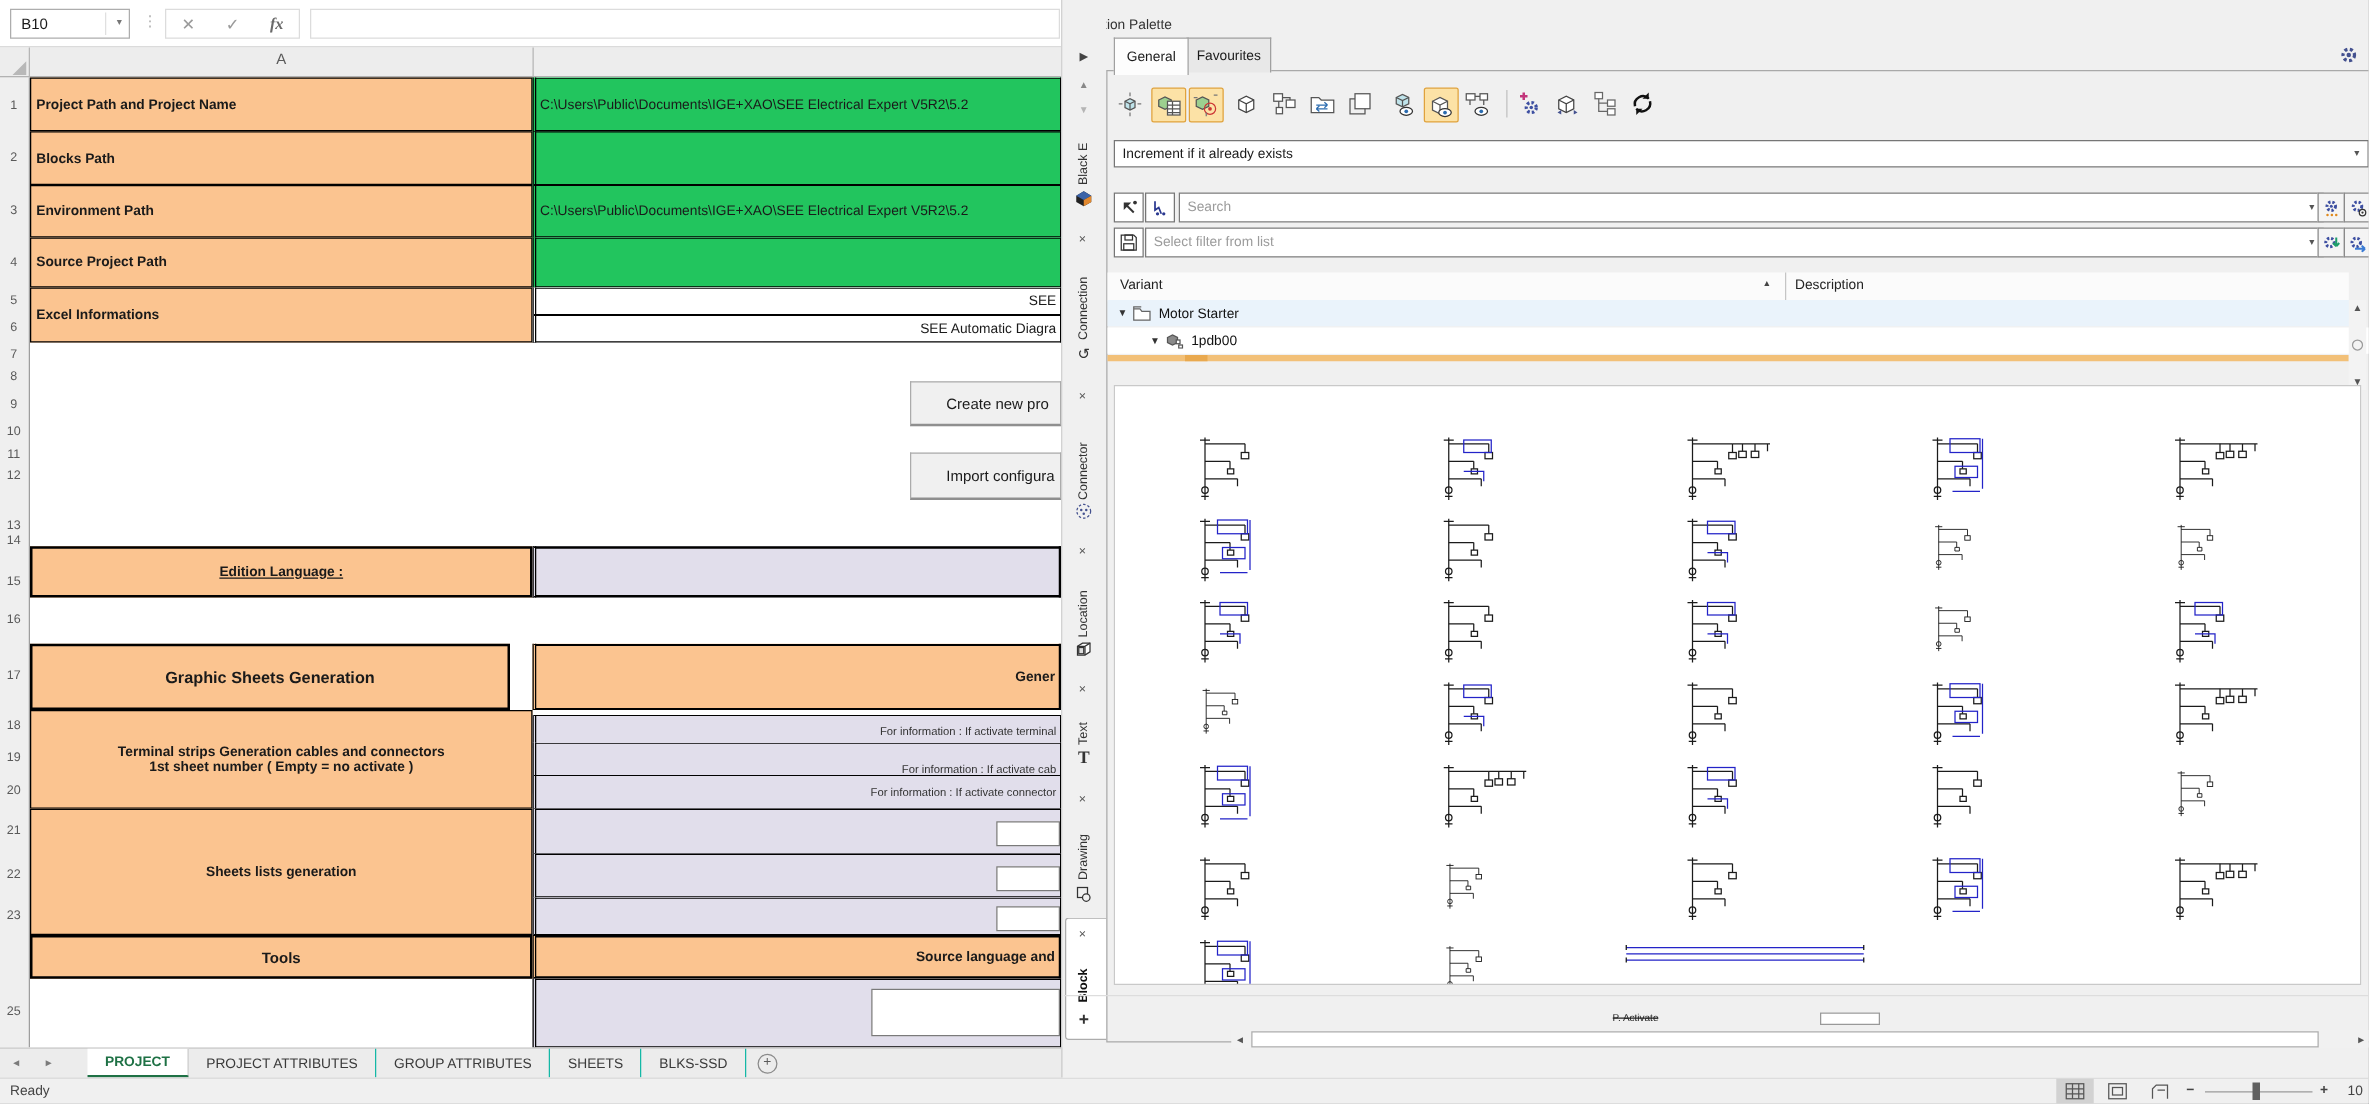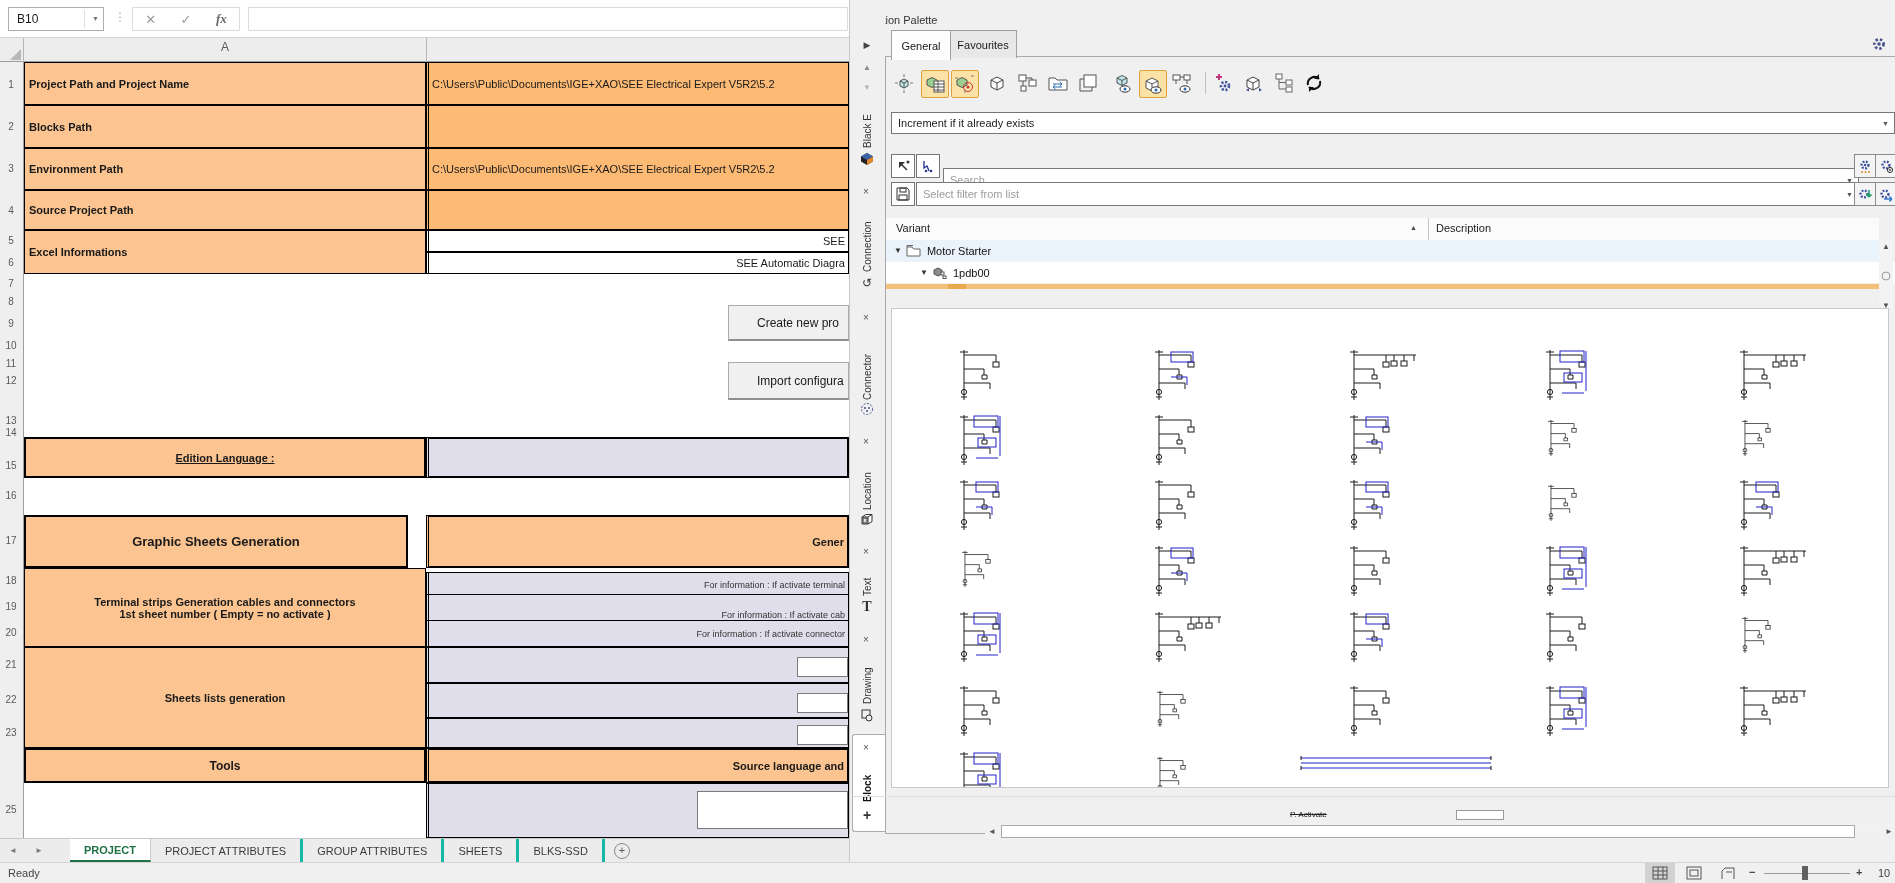--- a/index.html
+++ b/index.html
@@ -24,31 +24,31 @@
   .colA-lab{left:24px;top:40px;width:402px;text-align:center;font-size:12px;color:#5a5a5a;}
   .colAB-line{left:426px;top:38px;width:1px;height:24px;background:#b5b5b5;}
   .gutter{left:0;top:62px;width:24px;height:776px;background:#efefef;border-right:1px solid #9e9e9e;}
   .rownum{position:absolute;width:22px;text-align:center;font-size:10px;color:#5a5a5a;}
   
   .cellA{background:#FBC490;border:1px solid #000;font-weight:bold;font-size:11px;
          display:flex;align-items:center;padding-left:4px;overflow:hidden;}
   .cellA.center{justify-content:center;padding-left:0;text-align:center;}
   .cellB{border:1px solid #000;border-left:3px double #000;font-size:11px;display:flex;align-items:center;
          overflow:hidden;white-space:nowrap;padding:0 3px;}
-  .beige{background:#fdba74;} .lav{background:#E1DEEB;} .org{background:#FBC490;}
+  .beige{background:#22c55e;} .lav{background:#E1DEEB;} .org{background:#FBC490;}
   .rt{justify-content:flex-end;text-align:right;}
   .small-info{font-size:9px;color:#333;}
   .xbtn{background:#f0f0f0;border:1px solid #ababab;border-bottom:2px solid #8f8f8f;
         font-size:12px;display:flex;align-items:center;overflow:hidden;white-space:nowrap;padding-left:28px;}
   .inbox{background:#fff;border:1px solid #7a7a7a;}
   
   .tabbar{left:0;top:838px;width:849px;height:24px;background:#ececec;border-top:1px solid #c9c9c9;
           display:flex;align-items:stretch;font-size:11px;}
   .navarr{width:26px;display:flex;align-items:center;justify-content:center;color:#7b7b7b;font-size:8px;}
-  .sheet-tab{display:flex;align-items:center;padding:0 14px;color:#3a3a3a;border-right:3px solid #14b8a6;}
+  .sheet-tab{display:flex;align-items:center;padding:0 14px;color:#3a3a3a;border-right:1px solid #14b8a6;}
   .sheet-tab.active{background:#fff;color:#1E7145;font-weight:bold;border-bottom:2px solid #1E7145;border-right:1px solid #c9c9c9;}
   .addsheet{width:34px;display:flex;align-items:center;justify-content:center;color:#5a5a5a;}
   .statusbar{left:0;top:862px;width:1895px;height:21px;background:#f0f0f0;border-top:1px solid #d6d6d6;font-size:11px;color:#444;}
   .viewbtn{position:absolute;top:0;width:30px;height:20px;display:flex;align-items:center;justify-content:center;}
   .viewbtn.on{background:#d2d2d2;}
   .zoomtrack{position:absolute;top:10px;height:1px;background:#9a9a9a;}
   .zoomthumb{position:absolute;top:3px;width:6px;height:14px;background:#606060;}
   
   .palette{left:849px;top:0px;width:1046px;height:862px;background:#f0f0f0;border-left:1px solid #c8c8c8;}
   .pal-title{position:absolute;left:8px;top:14px;font-size:11px;color:#333;}
@@ -413,21 +413,21 @@
           <circle cx="12" cy="3" r="1.5" fill="#333"></circle>
         </svg>
     </div>
     <div class="sq-btn" style="left:66px;top:154px;">
       <svg width="14" height="14">
           <path d="M3 2v7l3-2 2 5" fill="none" stroke="#2b3990" stroke-width="1.4"></path>
           <circle cx="5" cy="12" r="1.3" fill="#2b3990"></circle>
           <circle cx="10" cy="12" r="1.3" fill="#2b3990"></circle>
         </svg>
     </div>
-    <div class="pal-input" style="left:93px;top:168px;width:908px;">
+    <div class="pal-input" style="left:93px;top:154px;width:908px;">
       <span>Search</span>
       <span class="dda">▼</span>
     </div>
     <div class="gearbtn" style="left:1004px;top:154px;">
       <svg width="15" height="15">
           <circle cx="7" cy="6" r="3.4" fill="none" stroke="#3D4FA1" stroke-width="2.4" stroke-dasharray="1.8 1.5"></circle>
           <circle cx="7" cy="6" r="1.2" fill="#3D4FA1"></circle>
           <circle cx="4" cy="13" r="1" fill="#E08A1E"></circle>
           <circle cx="7.5" cy="13" r="1" fill="#E08A1E"></circle>
           <circle cx="11" cy="13" r="1" fill="#E08A1E"></circle>

